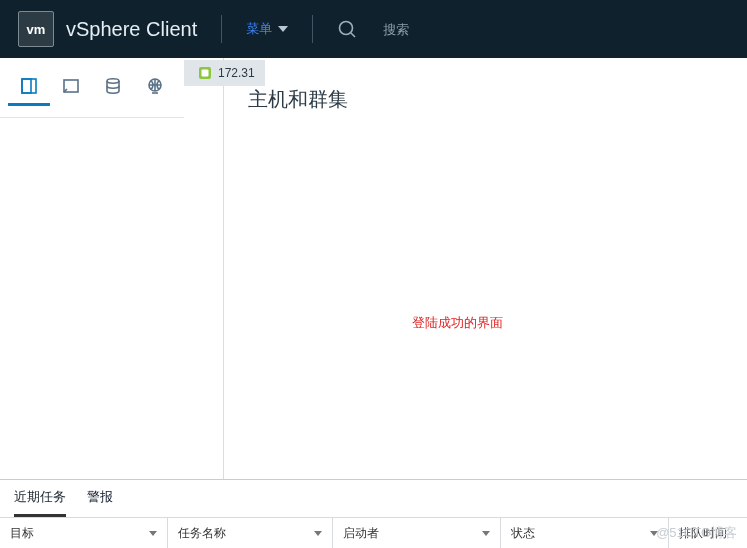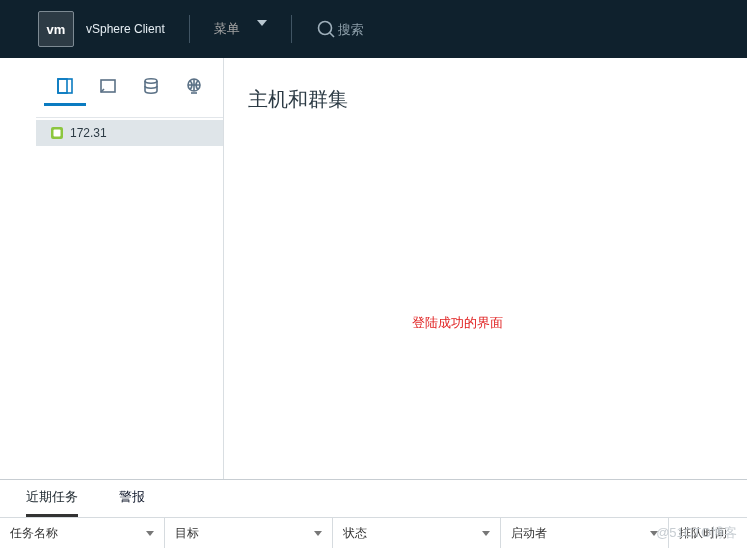--- a/index.html
+++ b/index.html
@@ -1,49 +1,49 @@
 <!DOCTYPE html>
 <html><head>
 <meta charset="utf-8">
 <style>
   * { box-sizing: border-box; margin: 0; padding: 0; }
   html, body { width: 747px; height: 548px; font-family: Arial, "Microsoft YaHei", sans-serif; overflow: hidden; }
   body { display: flex; flex-direction: column; background: #fff; }
 
   
   .topbar { height: 58px; background: #0f212d; color: #dbe3e8; display: flex; align-items: center; padding: 0 18px; }
-  .logo-box { width: 36px; height: 36px; border: 1px solid #7d8a93; background: #2d3b45; color: #fff; display:flex; align-items:center; justify-content:center; font-weight: bold; font-size: 13px; border-radius: 2px; margin-left: 20px; }
-  .brand { margin-left: 12px; font-size: 12px; color: #e6eef3; }
+  .logo-box { width: 36px; height: 36px; border: 1px solid #7d8a93; background: #2d3b45; color: #fff; display:flex; align-items:center; justify-content:center; font-weight: bold; font-size: 13px; border-radius: 2px; }
+  .brand { margin-left: 12px; font-size: 20px; color: #e6eef3; }
   .vdiv { width: 1px; height: 28px; background: #405463; margin: 0 24px; }
-  .menu-btn { display:flex; color:#a3a3a3; cursor:pointer; font-size:13px;gap:11px; }
+  .menu-btn { display:flex; align-items:center; color:#3b82f6; cursor:pointer; font-size:13px; }
   .chev { width:0;height:0;border-left:5px solid transparent;border-right:5px solid transparent;border-top:6px solid #b9c7d0;margin-left:6px;}
   .search-wrap { display:flex; align-items:center; color:#9fb0bb; }
   .search-icon-svg { stroke:#9fb0bb; }
-  .search-input { background:transparent; border:none; color:#7dd3fc; font-size:13px; margin-left:2px; outline:none; width:120px; }
+  .search-input { background:transparent; border:none; color:#7dd3fc; font-size:13px; margin-left:26px; outline:none; width:120px; }
   .search-input::placeholder { color:#8fa0ab; }
 
   
   .main { flex: 1; display:flex; min-height:0; position:relative; }
-  .sidebar { width: 224px; border-right:1px solid #d9dee2; display:flex; flex-direction:column;padding-left:36px; }
+  .sidebar { width: 224px; border-right:1px solid #d9dee2; display:flex; flex-direction:row; }
   .nav-icons { height: 60px; display:flex; align-items:center; justify-content:space-around; border-bottom:1px solid #e2e6ea; padding: 0 8px; }
   .nav-icon { width:42px; height:36px; display:flex; align-items:center; justify-content:center; border-bottom:3px solid transparent; cursor:pointer; color:#5b7186; }
   .nav-icon.active { border-bottom:3px solid #0a7bc1; color:#0a7bc1; }
   .tree { padding-top:2px; }
   .tree-item { height:26px; display:flex; align-items:center; padding:0 10px 0 14px; font-size:12px; color:#2d3b45; cursor:pointer; }
   .tree-item.sel { background:#dfe5e9; }
   .tree-icon { width:14px;height:14px; margin-right:6px; display:inline-flex; align-items:center; justify-content:center; }
   .tree-icon svg { display:block; }
 
   .content { flex:1; padding: 28px 24px; position:relative; }
   .page-title { font-size:20px; color:#2b3a44; }
   .annot { position:absolute; top:256px; left:188px; color:#e02020; font-size:13px; }
 
   
   .bottom { border-top:1px solid #c7cdd2; }
-  .tabs { height:38px; display:flex; align-items:center; gap:41px; padding:0 26px; font-size:13px; border-bottom:1px solid #d6dbdf; }
+  .tabs { height:38px; display:flex; align-items:center; gap:21px; padding:0 14px; font-size:13px; border-bottom:1px solid #d6dbdf; }
   .tab { color:#0f172a; cursor:pointer; height:100%; display:flex; align-items:center; border-bottom:3px solid transparent; }
   .tab.active { color:#222c33; border-bottom-color:#333; font-weight:500; }
   .cols { height:30px; display:flex; align-items:stretch; font-size:12px; color:#333; }
   .col { display:flex; align-items:center; padding:0 10px; border-right:1px solid #d6dbdf; position:relative; }
   .col-chev { width:0;height:0;border-left:4px solid transparent;border-right:4px solid transparent;border-top:5px solid #777; position:absolute; right:10px; }
   .watermark { position:absolute; right:10px; bottom:6px; color:#c7cdd2; font-size:13px; }
 </style>
 </head>
 <body>
 
@@ -113,34 +113,34 @@
     <div class="annot">登陆成功的界面</div>
   </div>
 </div>
 
 <div class="bottom">
   <div class="tabs">
     <div class="tab active">近期任务</div>
     <div class="tab">警报</div>
   </div>
   <div class="cols" id="cols-row">
+      <div class="col" style="width: 168px;">
+        <span>目标</span>
+        <span class="col-chev"></span>
+      </div>
       <div class="col" style="width: 165px;">
         <span>任务名称</span>
         <span class="col-chev"></span>
       </div>
       <div class="col" style="width: 168px;">
-        <span>目标</span>
+        <span>启动者</span>
         <span class="col-chev"></span>
       </div>
       <div class="col" style="width: 168px;">
         <span>状态</span>
-        <span class="col-chev"></span>
-      </div>
-      <div class="col" style="width: 168px;">
-        <span>启动者</span>
         <span class="col-chev"></span>
       </div>
       <div class="col" style="width: 78px; border-right: none;">
         <span>排队时间</span>
       </div>
     </div>
 </div>
 
 <div class="watermark">@51CTO博客</div>
 

